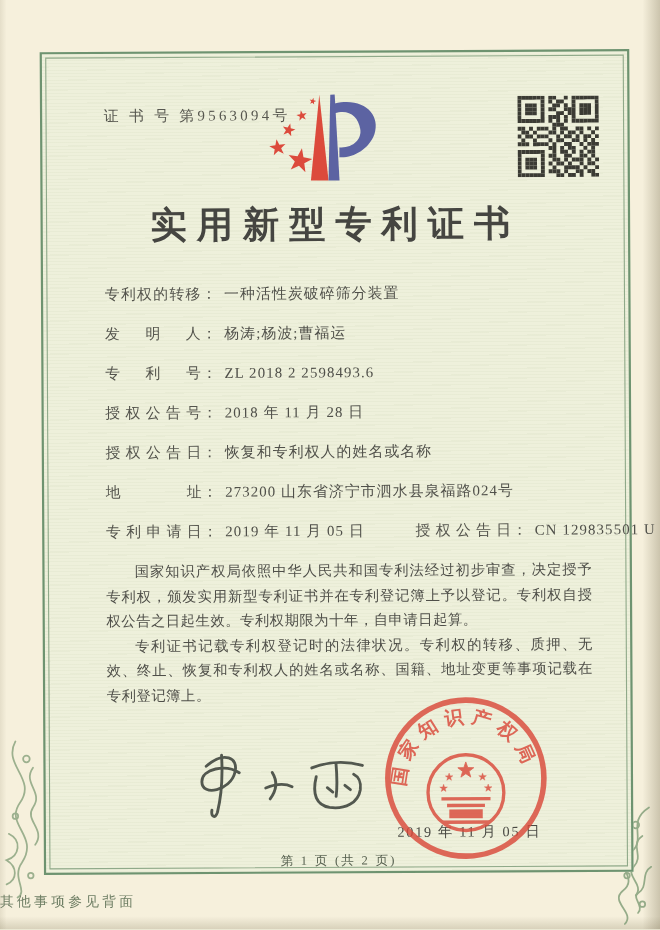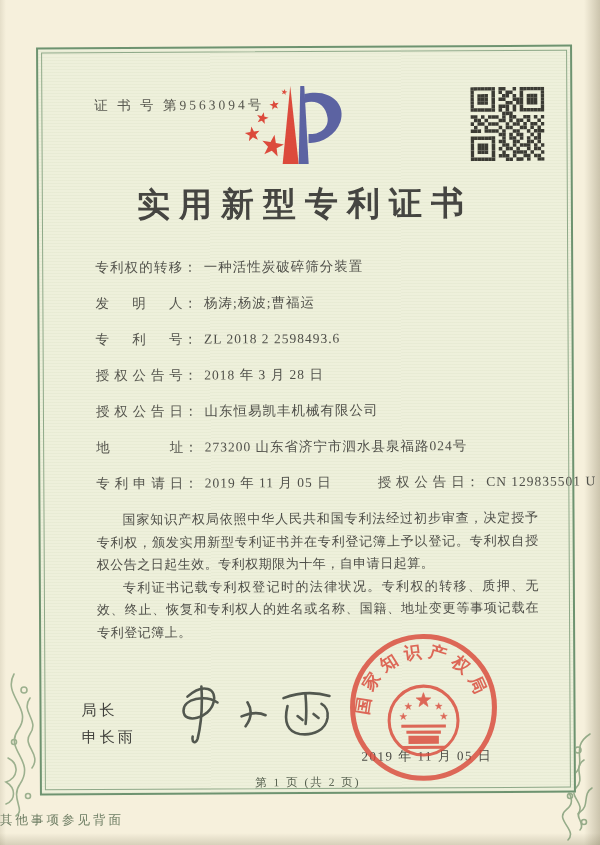--- a/index.html
+++ b/index.html
@@ -360,42 +360,38 @@
     <div class="row">
       <span class="lbl">专利权的转移</span><span>：</span><span class="val">一种活性炭破碎筛分装置</span>
     </div>
     <div class="row">
       <span class="lbl">发明人</span><span>：</span><span class="val">杨涛;杨波;曹福运</span>
     </div>
     <div class="row">
       <span class="lbl">专利号</span><span>：</span><span class="val">ZL 2018 2 2598493.6</span>
     </div>
     <div class="row">
-      <span class="lbl">授权公告号</span><span>：</span><span class="val">2018 年 3 月 28 日</span>
-    </div>
-    <div class="row">
-      <span class="lbl">授权公告日</span><span>：</span><span class="val">山东恒易凯丰机械有限公司</span>
+      <span class="lbl">授权公告号</span><span>：</span><span class="val">2018 年 11 月 28 日</span>
+    </div>
+    <div class="row">
+      <span class="lbl">授权公告日</span><span>：</span><span class="val">恢复和专利权人的姓名或名称</span>
     </div>
     <div class="row">
       <span class="lbl">地址</span><span>：</span><span class="val">273200 山东省济宁市泗水县泉福路024号</span>
     </div>
     <div class="row row-double">
       <span class="grp1"><span class="lbl">专利申请日</span><span>：</span><span class="val">2019 年 11 月 05 日</span></span><span class="grp2"><span class="lbl">授权公告日</span><span>：</span><span class="val">CN 129835501 U</span></span>
     </div>
   </div>
 
   <div class="paras">
     <p>国家知识产权局依照中华人民共和国专利法经过初步审查，决定授予专利权，颁发实用新型专利证书并在专利登记簿上予以登记。专利权自授权公告之日起生效。专利权期限为十年，自申请日起算。</p>
     <p>专利证书记载专利权登记时的法律状况。专利权的转移、质押、无效、终止、恢复和专利权人的姓名或名称、国籍、地址变更等事项记载在专利登记簿上。</p>
   </div>
 
-  <div class="officer">
-    <div>局长</div>
-    <div>申长雨</div>
-  </div>
 
   <svg class="signature" viewBox="0 0 180 66">
     <g fill="none" stroke="#3d423c" stroke-width="2.6" stroke-linecap="round" stroke-linejoin="round" opacity="0.88">
       <path d="M28,18 C44,4 58,10 54,24 C50,40 24,46 24,32 C24,20 46,16 58,24"></path>
       <path d="M42,8 C43,26 42,44 38,60 C36,66 32,64 33,58"></path>
       <path d="M88,24 C93,32 92,40 86,48"></path>
       <path d="M82,38 C92,34 100,34 106,37"></path>
       <path d="M124,20 C140,14 156,14 170,18"></path>
       <path d="M146,16 C147,28 147,38 146,46"></path>
       <path d="M128,28 C124,44 128,54 140,56 C154,58 166,52 168,40 C169,33 166,28 162,26"></path>

